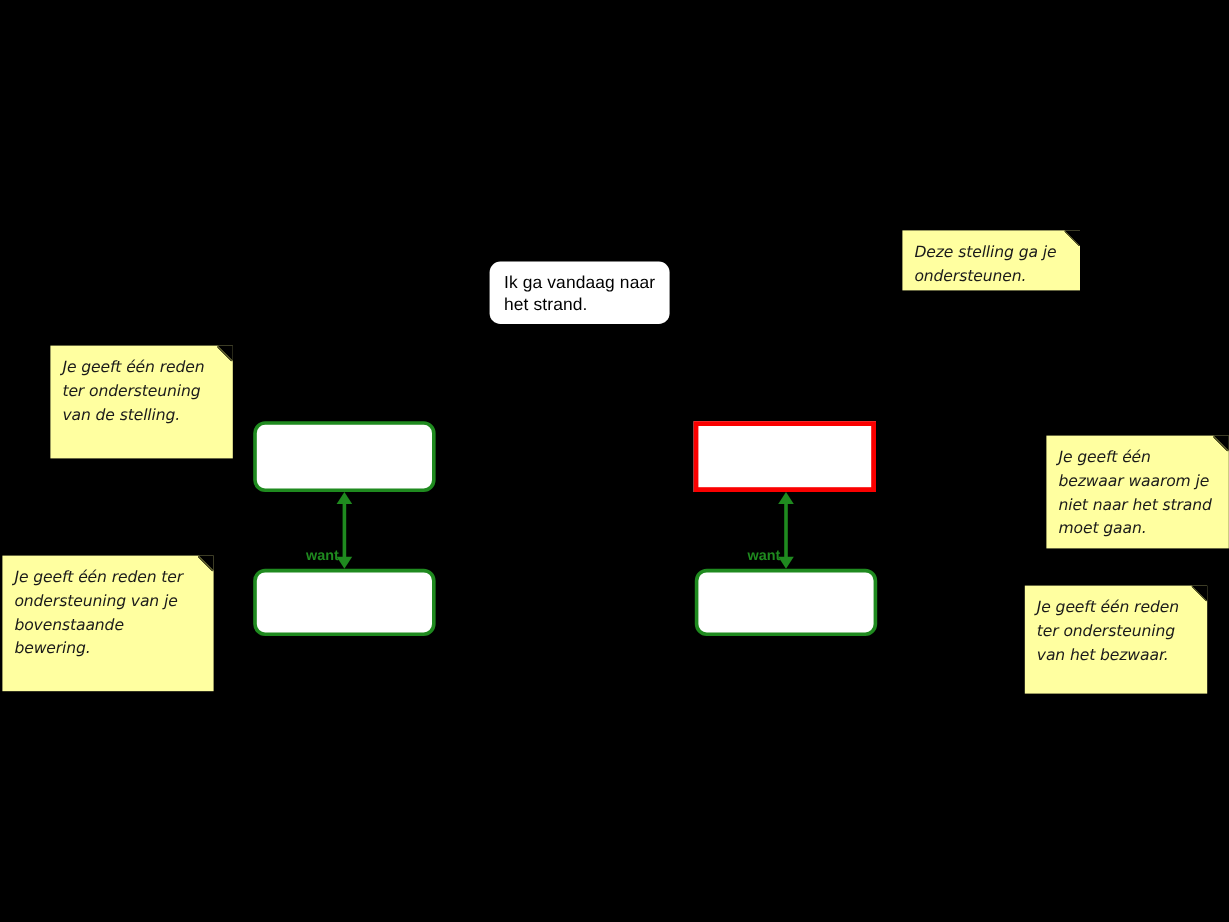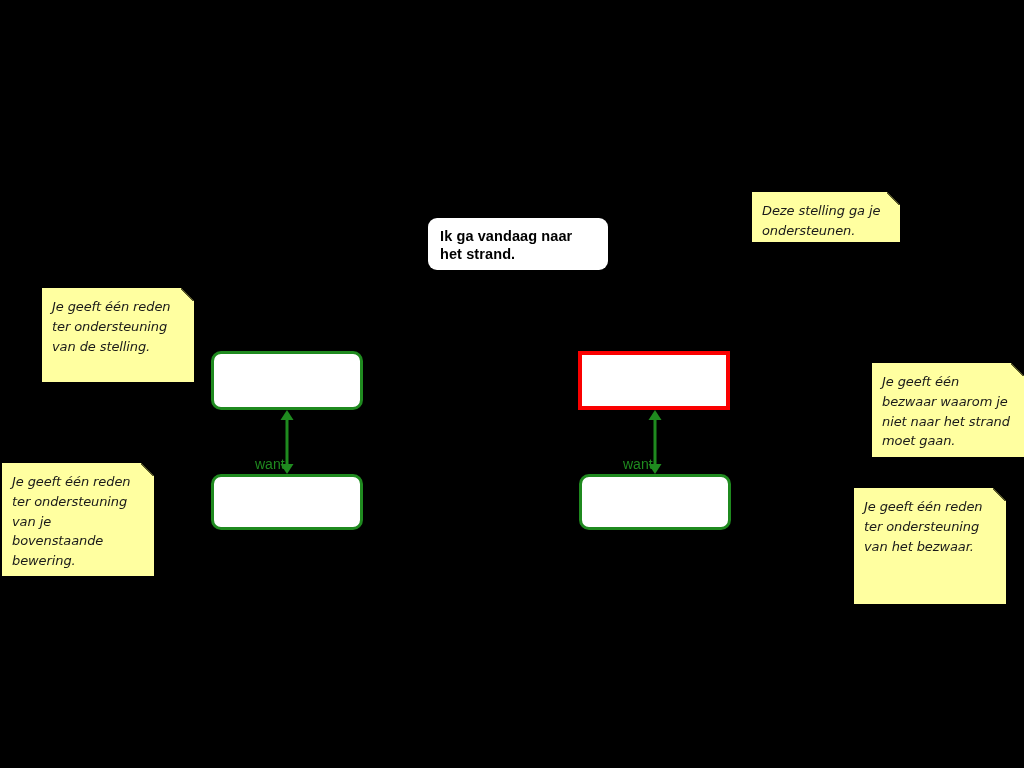--- a/index.html
+++ b/index.html
@@ -57,24 +57,24 @@
     position: absolute;
   }
   .connector svg {
     display: block;
     overflow: visible;
   }
   .connector-label {
     position: absolute;
     color: #1f8a1f;
     font-family: "Liberation Sans", sans-serif;
-    font-size: 14px;
+    font-size: 12px;
     line-height: 1;
     white-space: nowrap;
-    font-weight: 400;
+    font-weight: 700;
   }
 
   
   .sticky {
     position: absolute;
     box-sizing: border-box;
     background: #ffffa0;
     color: #1a1a1a;
     font-family: "DejaVu Sans", sans-serif;
     font-size: 13px;
@@ -96,21 +96,21 @@
     display: block;
     white-space: pre-line;
     font-style: italic;
   }
 </style>
 </head>
 <body>
 
 <div id="canvas">
 
-  <div class="statement-box" style="left:428px; top:218px; width:180px; height:52px;font-weight:bold;">
+  <div class="statement-box" style="left:408px; top:218px; width:150px; height:52px;">
     <span>Ik ga vandaag naar het strand.</span>
   </div>
 
   <div class="arg-box green" style="left:211px; top:351px; width:152px; height:59px;">
     <span></span>
   </div>
 
   <div class="connector" style="left:255px; top:408px; width:70px; height:68px;">
     <svg width="70" height="68" viewBox="0 0 70 68" aria-hidden="true">
       <line x1="32" y1="6" x2="32" y2="62" stroke="#1f8a1f" stroke-width="3"></line>
@@ -144,28 +144,28 @@
   <div class="sticky" style="left:752px; top:192px; width:148px; height:50px;">
     <span class="fold"></span>
     <span class="note-text">Deze stelling ga je ondersteunen.</span>
   </div>
 
   <div class="sticky" style="left:42px; top:288px; width:152px; height:94px;">
     <span class="fold"></span>
     <span class="note-text">Je geeft één reden ter ondersteuning van de stelling.</span>
   </div>
 
-  <div class="sticky" style="left:2px; top:463px; width:152px; height:113px;">
+  <div class="sticky" style="left:2px; top:463px; width:176px; height:113px;">
     <span class="fold"></span>
     <span class="note-text">Je geeft één reden ter ondersteuning van je bovenstaande bewering.</span>
   </div>
 
   <div class="sticky" style="left:872px; top:363px; width:152px; height:94px;">
     <span class="fold"></span>
     <span class="note-text">Je geeft één bezwaar waarom je niet naar het strand moet gaan.</span>
   </div>
 
-  <div class="sticky" style="left:854px; top:488px; width:152px; height:116px;">
+  <div class="sticky" style="left:854px; top:488px; width:152px; height:90px;">
     <span class="fold"></span>
     <span class="note-text">Je geeft één reden ter ondersteuning van het bezwaar.</span>
   </div>
 
 </div>
 
 </body></html>

